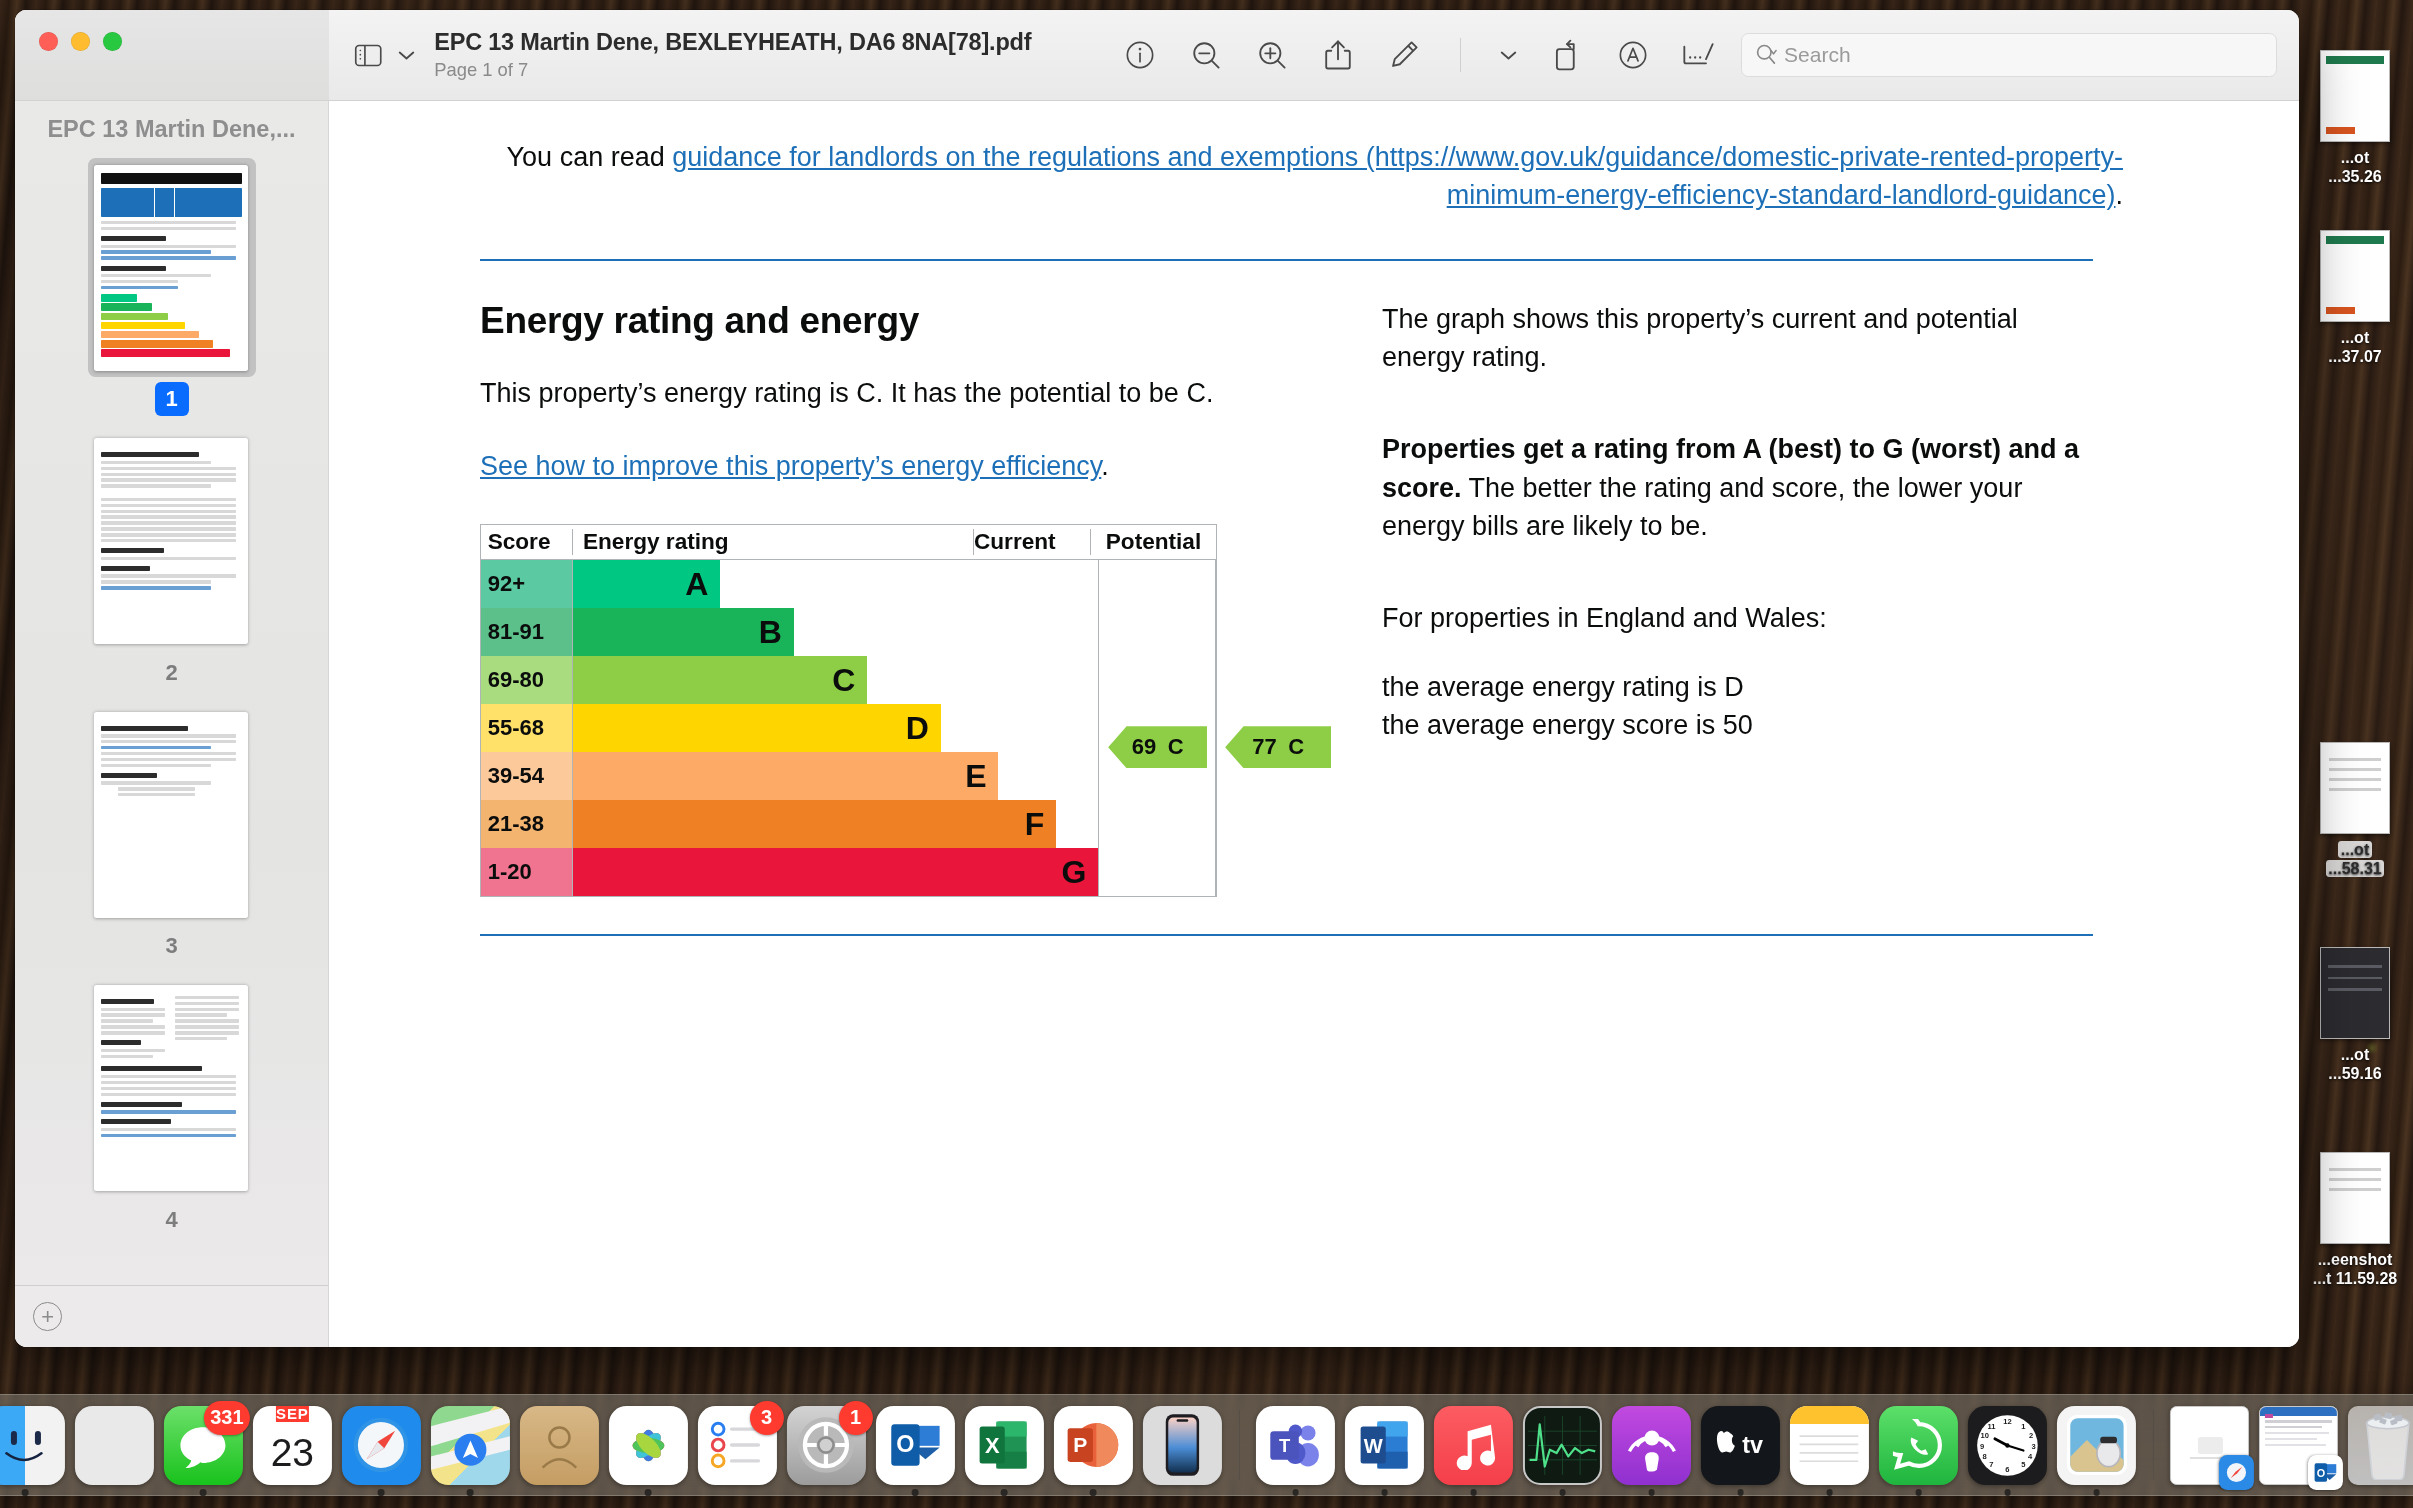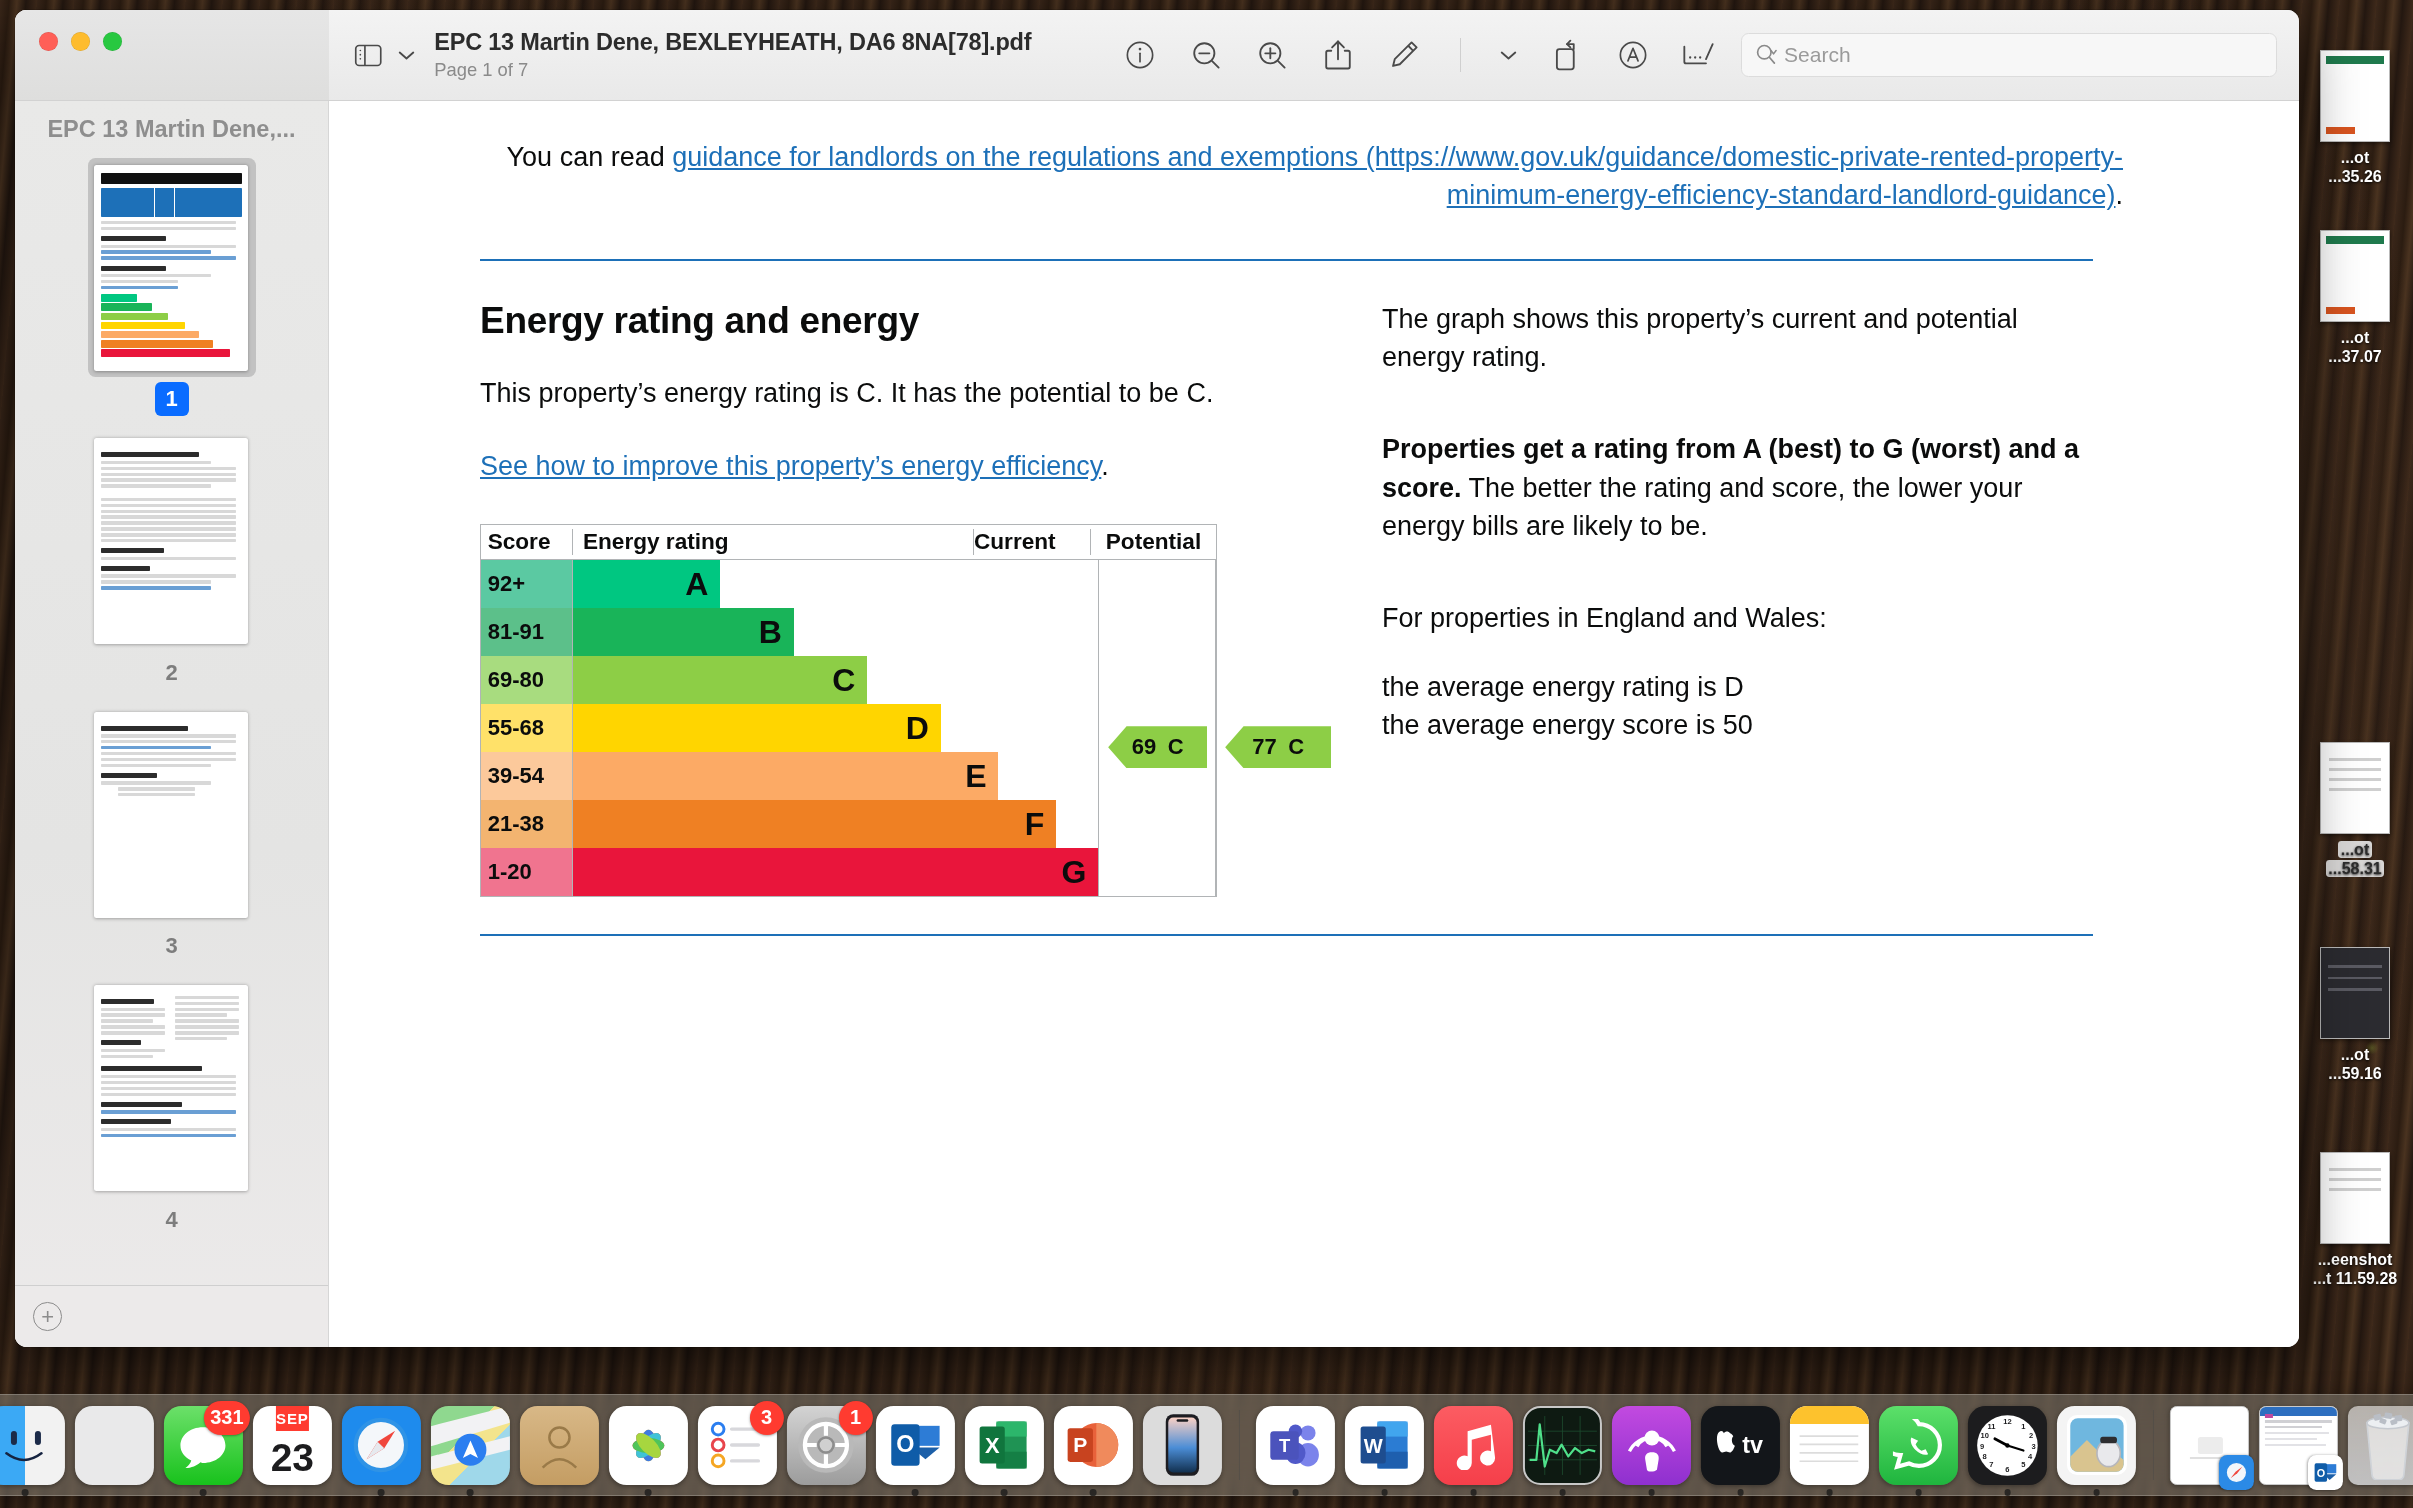--- a/index.html
+++ b/index.html
@@ -260,22 +260,22 @@
   }
   .dock-sep { width:0.8px; height:70px; background:rgba(70,70,70,.45); margin:0 6.7px; flex:0 0 0.8px; }
 
   
   .ic-finder { background:linear-gradient(90deg,#3ba9f5 0 50%,#f2f2f2 50% 100%); }
   .ic-finder .eye { position:absolute; top:25px; width:5.9px; height:14.2px; background:#1b2a48; border-radius:3.4px; }
   .ic-launchpad { background:#e9e9ea; display:grid; grid-template-columns:repeat(3,1fr); gap:4.2px; padding:11.7px; }
   .lp { border-radius:5px; }
   .ic-messages { background:linear-gradient(180deg,#6ce06a,#18c21c); }
   .ic-calendar { background:#fff; display:flex; flex-direction:column; }
-  .cal-top { height:25px; background:#ff3b30; color:#fff; font-size:15px; font-weight:700; display:flex; align-items:center; justify-content:center; letter-spacing:0.8px; }
-  .cal-day { flex:1; display:flex; align-items:center; justify-content:center; font-size:39px; font-weight:700; color:#1c1c1e; }
+  .cal-top { height:16px; background:#ff3b30; color:#fff; font-size:15px; font-weight:700; display:flex; align-items:center; justify-content:center; letter-spacing:0.8px; }
+  .cal-day { flex:1; display:flex; align-items:center; justify-content:center; font-size:39px; font-weight:400; color:#1c1c1e; }
   .ic-safari { background:radial-gradient(circle at 50% 50%, #fff 0 14%, #1e8bed 15% 100%); }
   .ic-maps { background:linear-gradient(135deg,#8fd88f 0 40%,#f3e48c 40% 62%,#9fd8ea 62% 100%); }
   .ic-contacts { background:linear-gradient(180deg,#d8b887,#c49d63); }
   .ic-photos { background:#fff; }
   .ic-reminders { background:#fff; }
   .ic-settings { background:linear-gradient(180deg,#d3d3d3,#9c9c9c); }
   .ic-outlook { background:#fff; }
   .ic-excel { background:#fff; }
   .ic-ppt { background:#fff; }
   .ic-iphone { background:#dcdcdc; }

